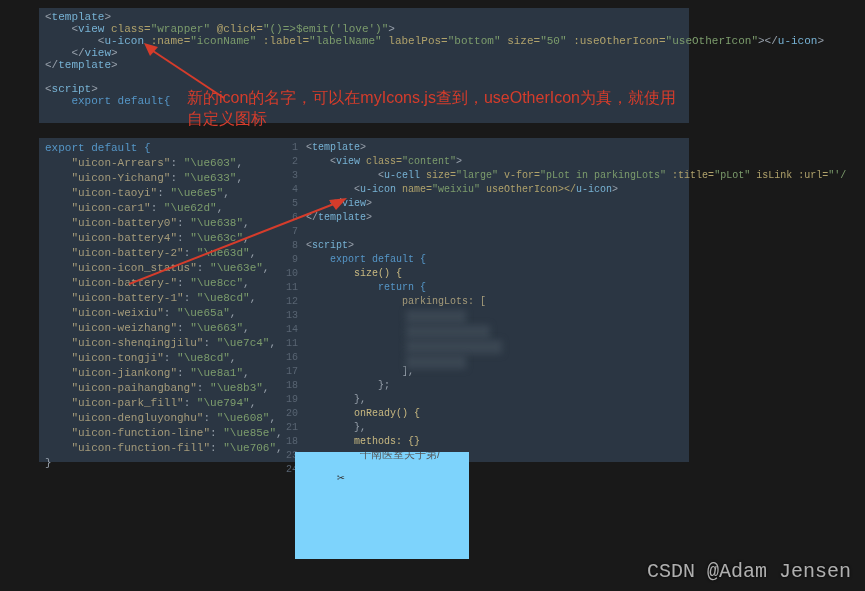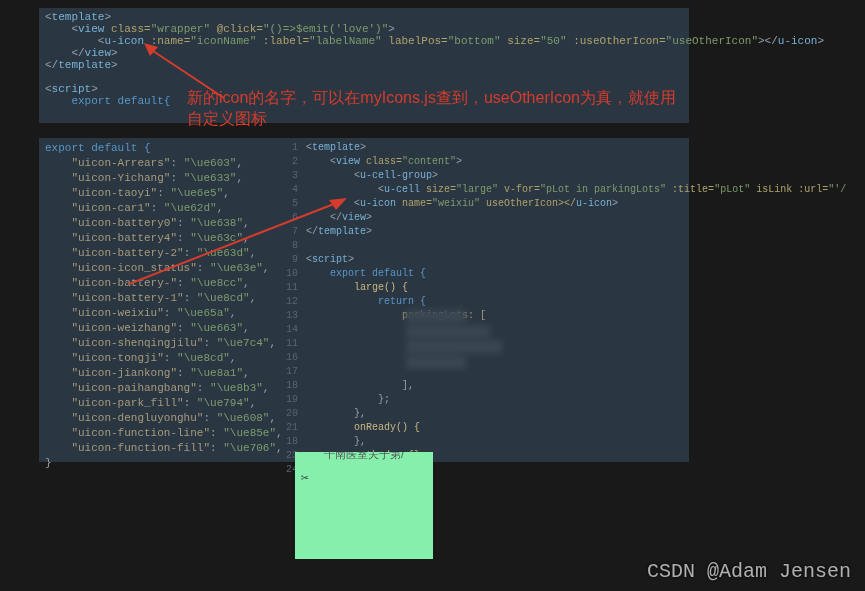--- a/index.html
+++ b/index.html
@@ -28,21 +28,21 @@
   .attr { color:#b0a26b; }
   .str { color:#7c9c6c; }
   .kw { color:#5596c7; }
   .prop { color:#a59b7a; }
   .punc { color:#97a0ab; }
   .mtd { color:#c8b880; }
   .note { color:#d53c2b; font-family: 'Microsoft YaHei', sans-serif; font-size:16px; }
   .arrow1 { position:absolute; pointer-events:none; }
   .mockup {
     position:absolute; left:295px; top:452px; width:138px; height:107px;
-    background:#86efac; color:#333;
+    background:#7dd3fc; color:#333;padding-left:36px;
   }
   .mockup-top { height:14px; overflow:hidden; font-family:'Microsoft YaHei',sans-serif; font-size:11px; color:#555; text-align:center; line-height:5px;}
   .mockup-icon { padding:4px 6px; font-size:13px; }
   .watermark { position:absolute; right:14px; bottom:8px; color:rgba(230,230,230,0.75); font-family:Liberation Mono, monospace; font-size:20px; text-shadow:0 0 3px #000;}
   .blur { position:absolute; background:#3a4652; filter:blur(3px); }
 </style>
 </head>
 <body>
 
 <div class="panel panel1">
@@ -111,29 +111,28 @@
         <div>19</div>
         <div>20</div>
         <div>21</div>
         <div>18</div>
         <div>23</div>
         <div>24</div>
       </div>
     <div class="right-code">
       <div class="line"><span class="punc">&lt;</span><span class="tag">template</span><span class="punc">&gt;</span></div>
       <div class="line"><span class="punc">    &lt;</span><span class="tag">view</span><span class="attr"> class=</span><span class="str">"content"</span><span class="punc">&gt;</span></div>
-      <div class="line"><span class="punc">        &lt;</span><span class="tag">u-cell-group</span><span class="punc">&gt;</span></div>
       <div class="line"><span class="punc">            &lt;</span><span class="tag">u-cell</span><span class="attr"> size=</span><span class="str">"large"</span><span class="attr"> v-for=</span><span class="str">"pLot in parkingLots"</span><span class="attr"> :title=</span><span class="str">"pLot"</span><span class="attr"> isLink :url=</span><span class="str">"'/</span></div>
       <div class="line"><span class="punc">        &lt;</span><span class="tag">u-icon</span><span class="attr"> name=</span><span class="str">"weixiu"</span><span class="attr"> useOtherIcon&gt;&lt;/</span><span class="tag">u-icon</span><span class="punc">&gt;</span></div>
       <div class="line"><span class="punc">    &lt;/</span><span class="tag">view</span><span class="punc">&gt;</span></div>
       <div class="line"><span class="punc">&lt;/</span><span class="tag">template</span><span class="punc">&gt;</span></div>
       <div class="line">&nbsp;</div>
       <div class="line"><span class="punc">&lt;</span><span class="tag">script</span><span class="punc">&gt;</span></div>
       <div class="line kw">    export default {</div>
-      <div class="line mtd">        large() {</div>
+      <div class="line mtd">        size() {</div>
       <div class="line kw">            return {</div>
       <div class="line prop">                parkingLots: [</div>
       <div class="line">&nbsp;</div>
         <div class="line">&nbsp;</div>
         <div class="line">&nbsp;</div>
         <div class="line">&nbsp;</div>
       <div class="line punc">                ],</div>
       <div class="line punc">            };</div>
       <div class="line punc">        },</div>
       <div class="line mtd">        onReady() {</div>

